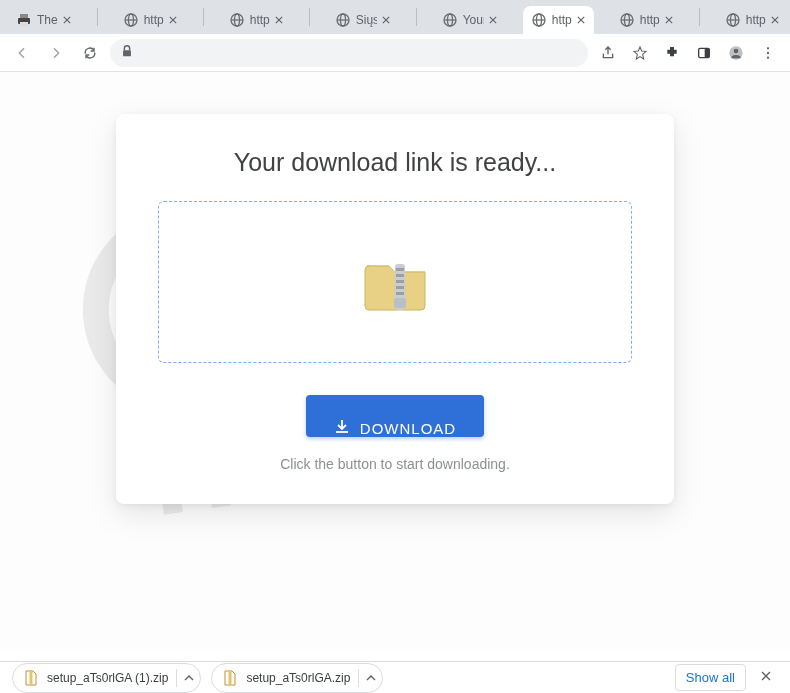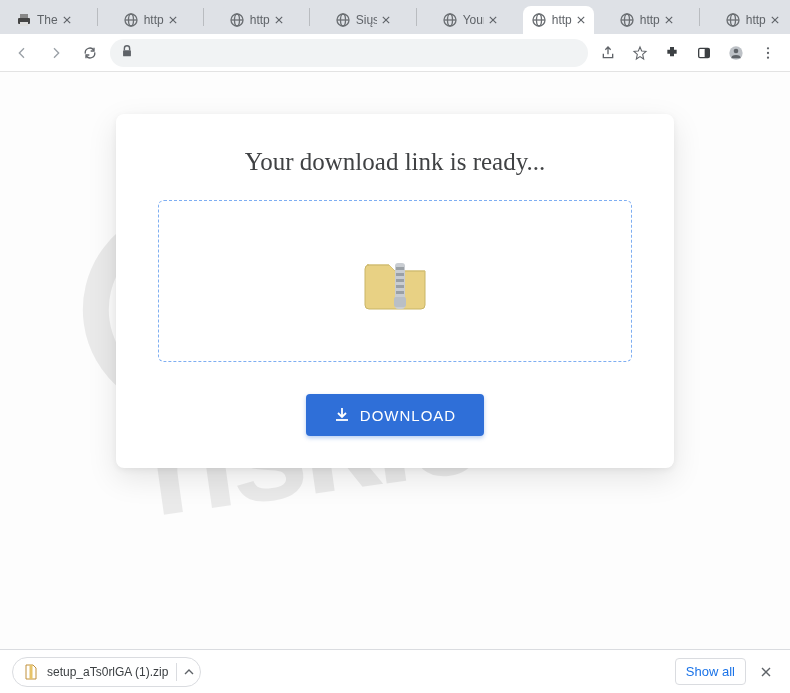--- a/index.html
+++ b/index.html
@@ -30,34 +30,34 @@
     .omnibox { flex: 1; height: 28px; background: #f1f3f4; border-radius: 14px; display: flex; align-items: center; padding: 0 10px; gap: 8px; }
     .omnibox svg { width: 14px; height: 14px; }
     .right-icons { display: flex; gap: 4px; align-items: center; }
 
     
     .content { position: absolute; top: 72px; bottom: 44px; left: 0; right: 0; background: #fdfdfd; display: flex; align-items: flex-start; justify-content: center; overflow: hidden; }
     .watermark { position: absolute; inset: 0; display: flex; align-items: center; justify-content: center; pointer-events: none; }
     .watermark svg { opacity: 0.07; }
 
     .card { width: 558px; margin-top: 42px; background: #fff; border-radius: 8px; box-shadow: 0 10px 30px rgba(0,0,0,0.10), 0 2px 6px rgba(0,0,0,0.06); padding: 34px 42px 32px; position: relative; z-index: 2; text-align: center; }
-    .card-title { font-size: 25px; font-weight: 300; color: #404244; margin-bottom: 24px; font-family: Liberation Serif, serif; }
+    .card-title { font-size: 25px; font-weight: 300; color: #404244; margin-bottom: 24px; }
     .dashed-box { border: 1px dashed #7eaef2; border-radius: 6px; height: 162px; display: flex; align-items: center; justify-content: center; }
     .zip-icon { width: 76px; height: 76px; }
-    .dl-btn { margin-top: 32px; display: inline-flex; align-items: center; gap: 10px; background: #2f6fd8; color: #fff; border: none; border-radius: 4px; height: 42px; padding: 0 28px; font-size: 15px; letter-spacing: 1px; cursor: pointer; box-shadow: 0 2px 4px rgba(47,111,216,0.35); }
+    .dl-btn { margin-top: 32px; display: inline-flex; align-items: flex-end; gap: 10px; background: #2f6fd8; color: #fff; border: none; border-radius: 4px; height: 42px; padding: 0 28px; font-size: 15px; letter-spacing: 1px; cursor: pointer; box-shadow: 0 2px 4px rgba(47,111,216,0.35); }
     .dl-btn svg { width: 16px; height: 16px; }
     .hint { margin-top: 18px; color: #8c8f93; font-size: 14px; }
 
     
-    .shelf { position: absolute; bottom: 0; left: 0; right: 0; height: 44px; background: #fff; border-top: 1px solid #dadce0; display: flex; align-items: center; padding: 0 12px; gap: 10px; }
+    .shelf { position: absolute; bottom: 0; left: 0; right: 0; height: 32px; background: #fff; border-top: 1px solid #dadce0; display: flex; align-items: center; padding: 0 12px; gap: 10px; }
     .dl-chip { display: flex; align-items: center; height: 30px; border: 1px solid #dadce0; border-radius: 15px; padding: 0 6px 0 10px; font-size: 12px; color: #3c4043; gap: 8px; cursor: pointer; background: #fff; }
     .dl-chip .ficon { width: 16px; height: 16px; }
     .dl-chip .chev { width: 18px; height: 18px; border-left: 1px solid #dadce0; display: flex; align-items: center; justify-content: center; padding-left: 6px; }
     .dl-chip .chev svg { width: 10px; height: 10px; }
-    .shelf-right { margin-left: auto; display: flex; align-items: center; gap: 8px; }
+    .shelf-right { margin-left: auto; display: flex; gap: 8px; }
     .showall { color: #1a73e8; font-size: 13px; border: 1px solid #dadce0; border-radius: 4px; padding: 5px 10px; cursor: pointer; background: #fff; }
     .shelf-close { width: 24px; height: 24px; display: flex; align-items: center; justify-content: center; cursor: pointer; }
     .shelf-close svg { width: 10px; height: 10px; }
 
     .globe { stroke: #6b6f73; fill: none; }
   </style>
 </head>
 <body>
 
 <div class="titlebar">
@@ -323,36 +323,49 @@
     </div>
     <button class="dl-btn">
       <span>
         <svg viewBox="0 0 16 16">
             <path d="M8 2 V10 M4 7 L8 11 L12 7" fill="none" stroke="#fff" stroke-width="1.8"></path>
             <path d="M2 14 H14" stroke="#fff" stroke-width="1.8"></path>
           </svg>
       </span>
       <span>DOWNLOAD</span>
     </button>
+    <div class="hint">Click the button to start downloading.</div>
   </div>
 </div>
 
 <div class="shelf">
   <div class="dl-chip">
     <span class="ficon"><svg viewBox="0 0 16 16">
           <path d="M3 1 h7 l3 3 v11 H3 z" fill="#fff" stroke="#c0903a"></path>
           <rect x="6.5" y="1" width="3" height="14" fill="#e7c46a"></rect>
         </svg></span>
     <span>setup_aTs0rlGA (1).zip</span>
     <span class="chev">
         <svg viewBox="0 0 10 10">
           <path d="M1 7 L5 3 L9 7" fill="none" stroke="#5f6368" stroke-width="1.4"></path>
         </svg>
       </span>
   </div>
+  <div class="dl-chip">
+    <span class="ficon"><svg viewBox="0 0 16 16">
+          <path d="M3 1 h7 l3 3 v11 H3 z" fill="#fff" stroke="#c0903a"></path>
+          <rect x="6.5" y="1" width="3" height="14" fill="#e7c46a"></rect>
+        </svg></span>
+    <span>setup_aTs0rlGA.zip</span>
+    <span class="chev">
+        <svg viewBox="0 0 10 10">
+          <path d="M1 7 L5 3 L9 7" fill="none" stroke="#5f6368" stroke-width="1.4"></path>
+        </svg>
+      </span>
+  </div>
 
   <div class="shelf-right">
     <button class="showall">Show all</button>
     <div class="shelf-close">
         <svg viewBox="0 0 10 10">
           <path d="M1 1 L9 9 M9 1 L1 9" stroke="#5f6368" stroke-width="1.4"></path>
         </svg>
       </div>
   </div>
 </div>

